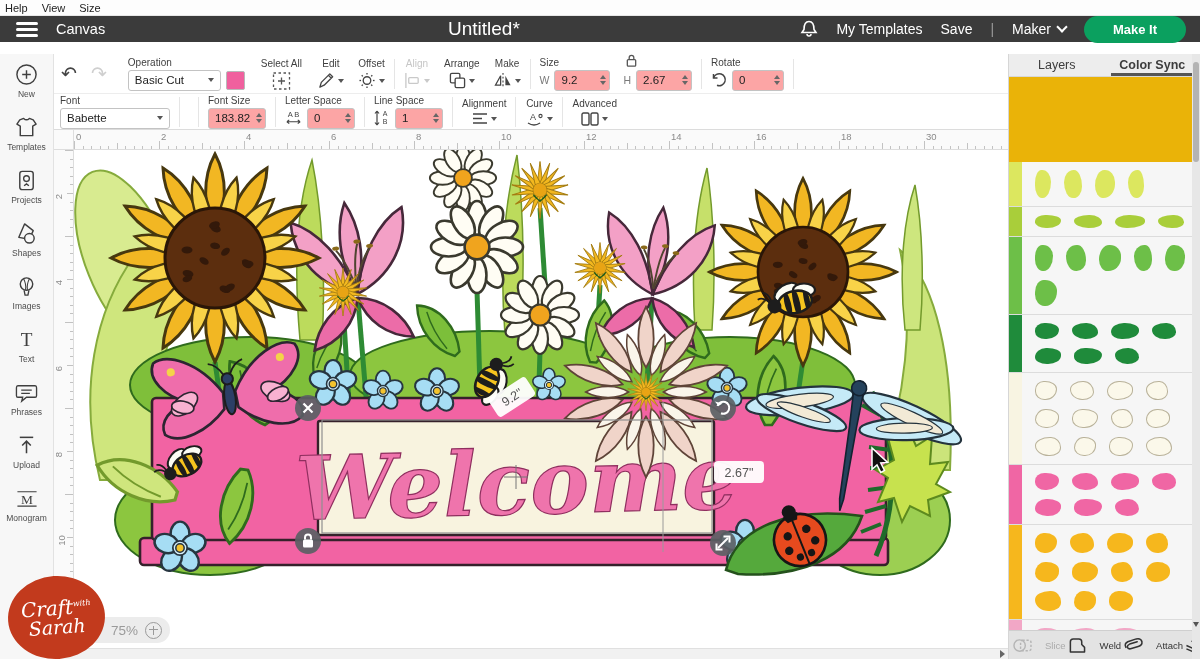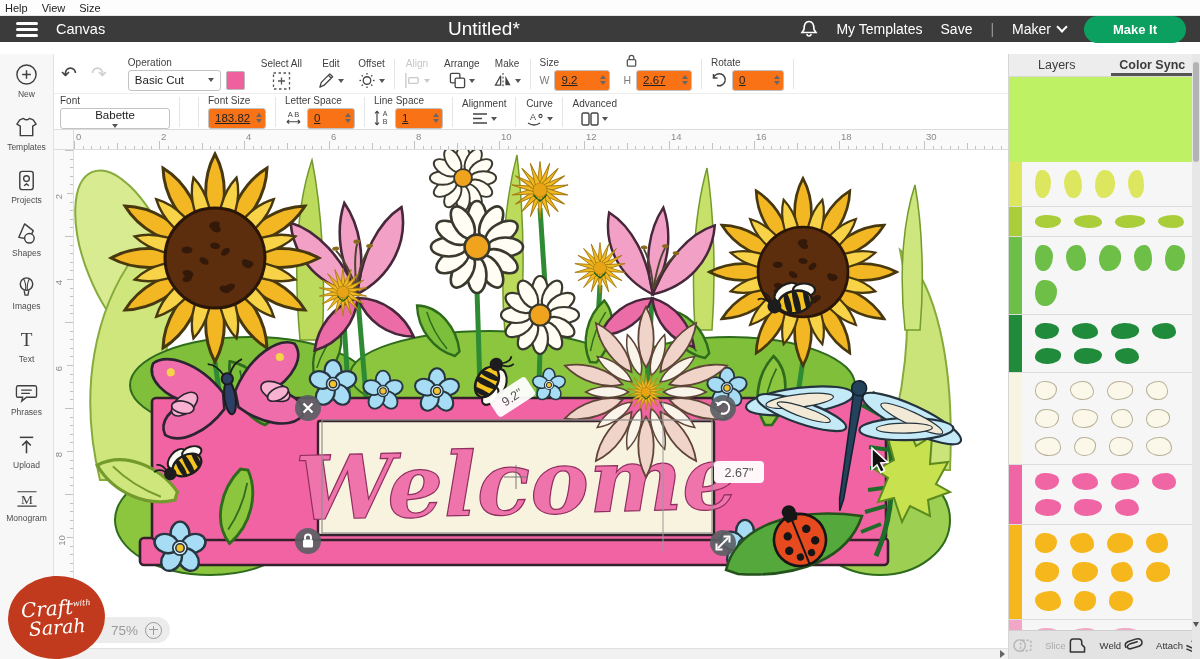--- a/index.html
+++ b/index.html
@@ -37,22 +37,22 @@
     border-bottom:1px solid #ededed;display:flex;align-items:center;z-index:28;}
   #toolbar2{position:absolute;left:54px;top:94px;width:954px;height:36px;background:#fff;
     border-bottom:1px solid #dcdcdc;display:flex;align-items:center;z-index:28;}
   .tgroup{display:flex;flex-direction:column;justify-content:flex-start;height:36px;margin-top:2px;}
   .tlabel{font-size:10px;color:#3f3f3f;margin-bottom:2px;white-space:nowrap;}
   .trow{display:flex;align-items:center;gap:5px;}
   .tsep{width:1px;height:30px;background:#e5e5e5;margin:0 9px;}
   .select-box{border:1px solid #c3c3c3;border-radius:3px;height:21px;background:#fff;
     display:flex;align-items:center;justify-content:space-between;padding:0 6px;font-size:11.5px;color:#222;cursor:pointer;}
   .caret-g{width:0;height:0;border-left:3.5px solid transparent;border-right:3.5px solid transparent;border-top:4.5px solid #555;}
-  .num-field{border:1px solid #c3c3c3;border-radius:3px;height:21px;background:#f97316;
-    display:flex;align-items:center;justify-content:space-between;padding:0 3px 0 6px;font-size:11.5px;color:#222;text-decoration:underline;}
+  .num-field{border:1px solid #c3c3c3;border-radius:3px;height:21px;background:#fca5a5;
+    display:flex;align-items:center;justify-content:space-between;padding:0 3px 0 6px;font-size:11.5px;color:#222;}
   .stepper{display:flex;flex-direction:column;gap:2px;margin-left:4px;cursor:pointer;}
   .st-up{width:0;height:0;border-left:3.5px solid transparent;border-right:3.5px solid transparent;border-bottom:4px solid #666;}
   .st-dn{width:0;height:0;border-left:3.5px solid transparent;border-right:3.5px solid transparent;border-top:4px solid #666;}
   .icon-btn{display:flex;flex-direction:column;align-items:center;gap:3px;cursor:pointer;}
   .ib-label{font-size:10px;color:#3f3f3f;white-space:nowrap;}
   .ib-row{display:flex;align-items:center;gap:3px;}
   .grayed, .grayed .ib-label{color:#c6c6c6;}
   .axis-letter{font-size:10.5px;color:#7a7a7a;}
   #size-group{position:relative;}
   #size-lock{position:absolute;left:85px;top:-3px;}
@@ -81,21 +81,21 @@
     z-index:45;display:flex;flex-direction:column;align-items:center;justify-content:center;color:#fff;
     font-family:"DejaVu Serif",serif;font-style:italic;transform:rotate(-4deg);}
   #logo .l1{font-size:20px;line-height:1;}
   #logo .l1 .sm{font-size:8px;vertical-align:super;}
   #logo .l2{font-size:19px;line-height:1.05;}
   #hscroll{position:absolute;left:0;bottom:0;width:954px;height:11px;background:#f1f1f1;border-top:1px solid #e0e0e0;z-index:6;
     display:flex;align-items:center;justify-content:space-between;padding:0 3px;}
   .scroll-arrow-l{width:0;height:0;border-top:4px solid transparent;border-bottom:4px solid transparent;border-right:5px solid #666;cursor:pointer;}
   .scroll-arrow-r{width:0;height:0;border-top:4px solid transparent;border-bottom:4px solid transparent;border-left:5px solid #666;cursor:pointer;}
   
-  #right-panel{position:absolute;left:1008px;top:54px;width:192px;height:605px;background:#bef264;
+  #right-panel{position:absolute;left:1008px;top:54px;width:192px;height:605px;background:#eab308;
     border-left:1px solid #d6d6d6;z-index:29;}
   #rp-tabs{display:flex;height:23px;background:#ededed;border-bottom:1px solid #d8d8d8;}
   .tab{flex:1;display:flex;align-items:center;justify-content:center;font-size:12.5px;color:#3d3d3d;cursor:pointer;position:relative;}
   .tab.active{font-weight:bold;}
   .tab.active:after{content:"";position:absolute;left:6px;right:6px;bottom:0;height:3px;background:#555;}
   #rp-desc{padding:9px 10px 8px 9px;font-size:13px;line-height:1.28;color:#1f1f1f;}
   #color-rows{position:absolute;left:0;top:108px;width:184px;bottom:29px;overflow:hidden;}
   .color-row{position:relative;border-bottom:1px solid #dcdcdc;background:#f6f6f6;display:flex;}
   .color-bar{width:13px;flex:none;}
   .swatches{flex:1;display:flex;flex-wrap:wrap;align-content:flex-start;gap:9px 13px;padding:8px 6px 8px 13px;}
@@ -331,21 +331,21 @@
           </span>
       </div>
     </div>
   </div>
   <div class="tsep"></div>
 </div>
 
 <div id="toolbar2">
   <div class="tgroup" style="margin-left:6px;">
     <span class="tlabel">Font</span>
-    <div class="select-box" style="width:110px;flex-direction:column;">
+    <div class="select-box" style="width:110px;">
       <span>Babette</span>
         <span class="caret-g"></span>
     </div>
   </div>
   <div class="tsep"></div>
   <div class="tsep"></div>
   <div class="tgroup">
     <span class="tlabel">Font Size</span>
     <div class="num-field" style="width:58px;">
       <span>183.82</span>

